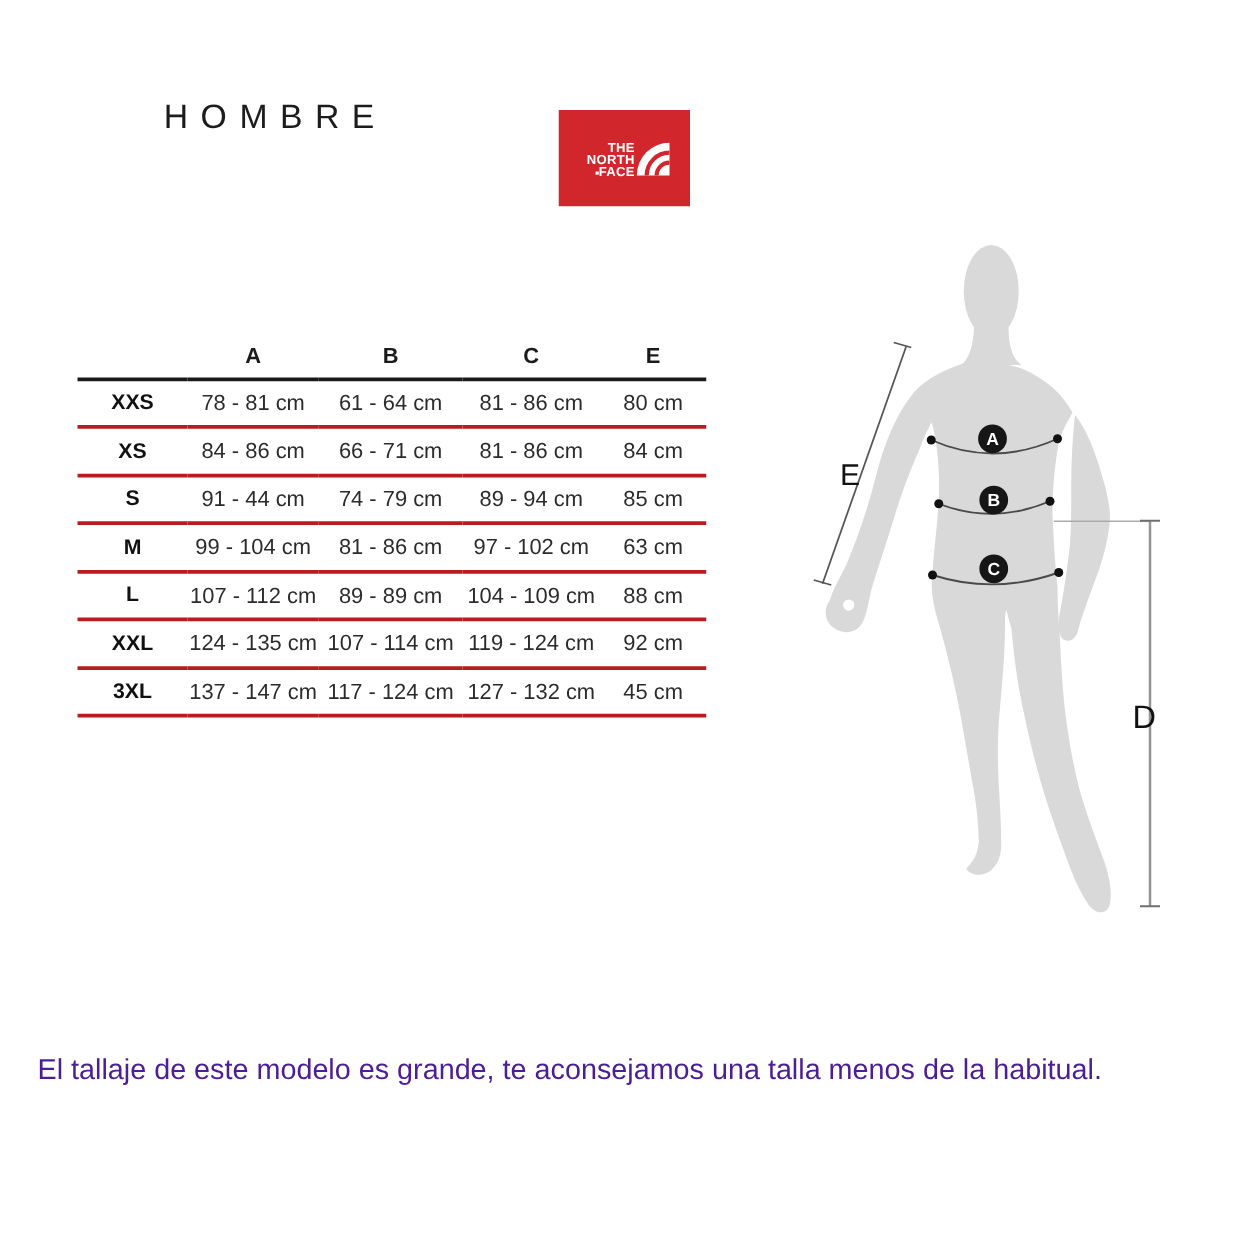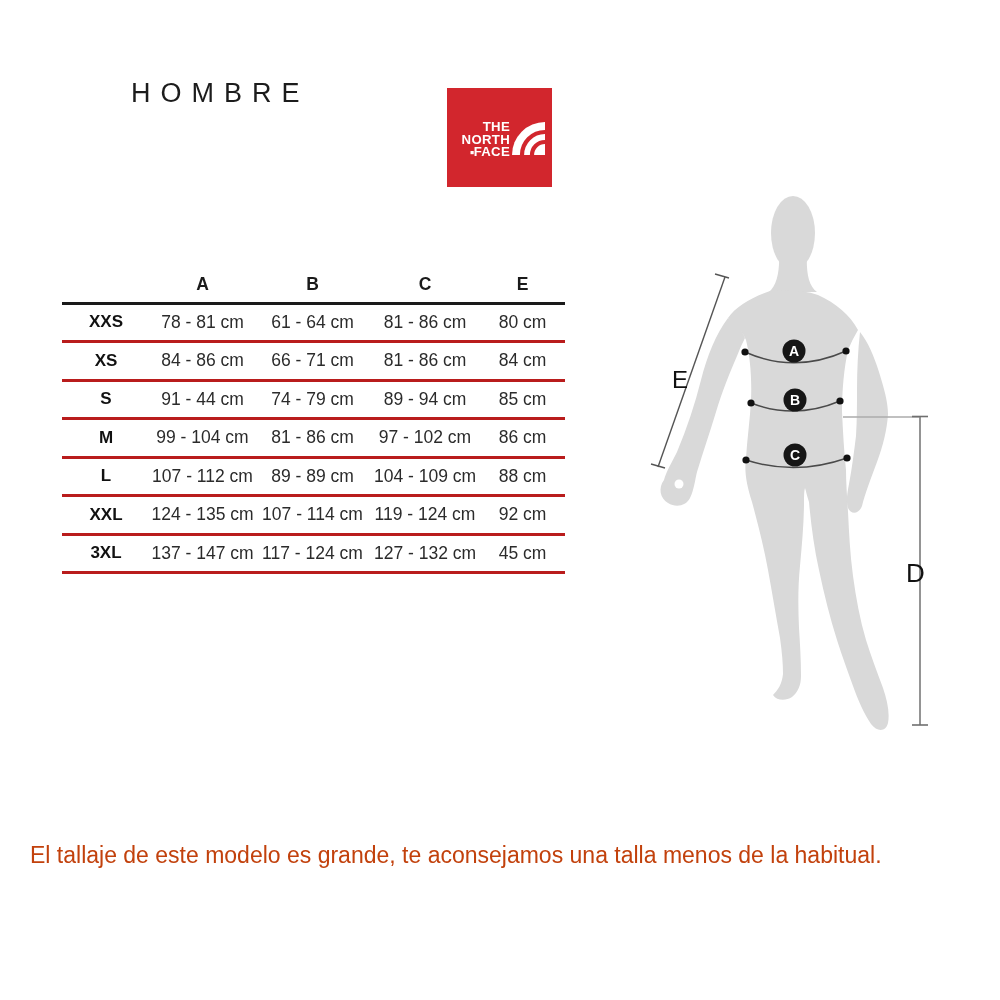--- a/index.html
+++ b/index.html
@@ -24,21 +24,21 @@
     color: #1c1c1c;
     white-space: nowrap;
   }
 
   
   .logo-box {
     position: absolute;
     left: 447px;
     top: 88px;
     width: 105px;
-    height: 99px;
+    height: 77px;
     background: #d2262d;
   }
   .logo-box svg { display: block; width: 100%; height: 100%; }
   .logo-text {
     font-family: "Liberation Sans", sans-serif;
     font-weight: 700;
     font-size: 13.2px;
     letter-spacing: 0.3px;
     fill: #ffffff;
   }
@@ -112,21 +112,21 @@
   .d-tick { stroke: #6f6f6f; stroke-width: 1.6; }
 
   
   .note {
     position: absolute;
     left: 30px;
     top: 842px;
     width: 950px;
     font-size: 23px;
     font-weight: 400;
-    color: #c2410c;
+    color: #4c1d95;
     white-space: nowrap;
   }
 </style>
 </head>
 <body>
 
 <div class="canvas">
 
   <div class="page-title">HOMBRE</div>
 
@@ -182,21 +182,21 @@
           <td>91 - 44 cm</td>
           <td>74 - 79 cm</td>
           <td>89 - 94 cm</td>
           <td>85 cm</td>
         </tr>
         <tr>
           <th>M</th>
           <td>99 - 104 cm</td>
           <td>81 - 86 cm</td>
           <td>97 - 102 cm</td>
-          <td>86 cm</td>
+          <td>63 cm</td>
         </tr>
         <tr>
           <th>L</th>
           <td>107 - 112 cm</td>
           <td>89 - 89 cm</td>
           <td>104 - 109 cm</td>
           <td>88 cm</td>
         </tr>
         <tr>
           <th>XXL</th>

